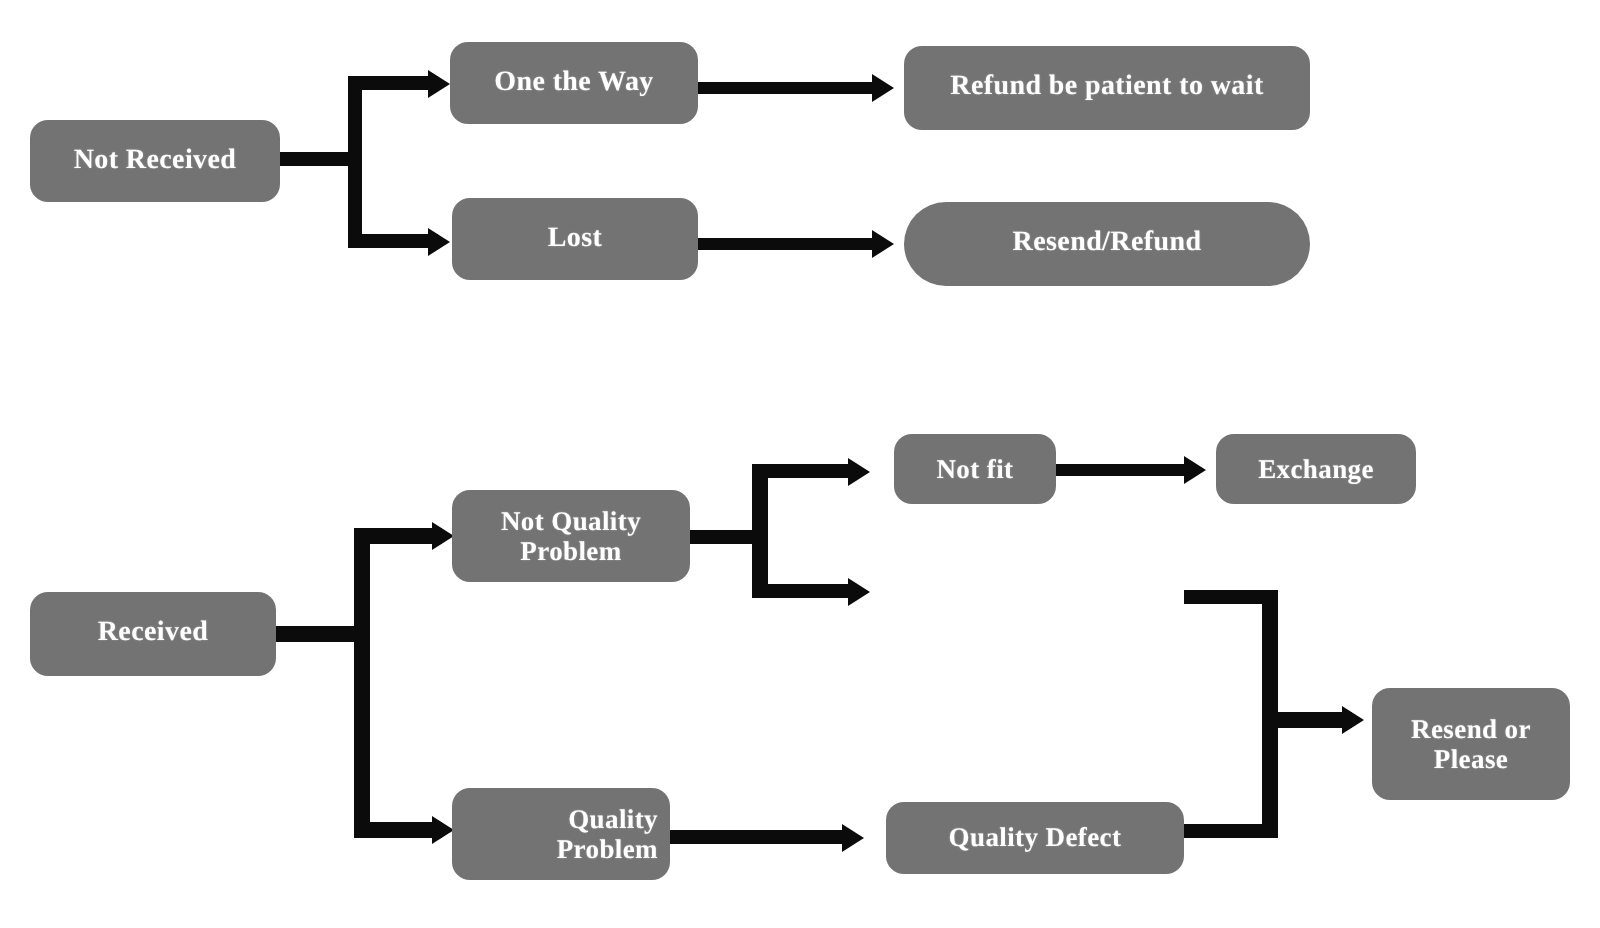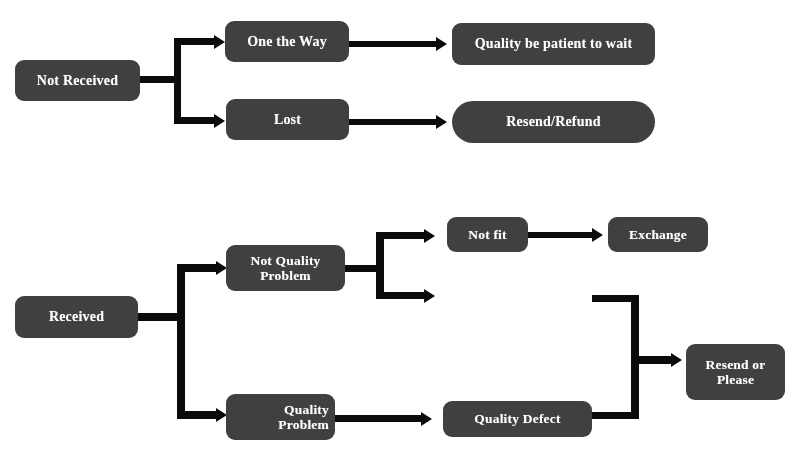--- a/index.html
+++ b/index.html
@@ -10,21 +10,21 @@
   #canvas {
     position: relative;
     width: 800px;
     height: 464px;
     background: #ffffff;
     overflow: hidden;
     font-family: "Liberation Serif", "DejaVu Serif", serif;
   }
   .node {
     position: absolute;
-    background: #404040;
+    background: #737373;
     color: #ffffff;
     border-radius: 9px;
     display: flex;
     align-items: center;
     justify-content: center;
     text-align: center;
     font-weight: bold;
     line-height: 1.12;
     letter-spacing: 0.2px;
     box-sizing: border-box;
@@ -99,21 +99,21 @@
 
   <div class="conn" style="left:631px; top:295px; width:8px; height:124px;"></div>
 
   <div class="conn" style="left:631px; top:356px; width:45px; height:8px;"></div>
   <div class="arrow-head" style="left:671px; top:353px;"></div>
 
   <div class="node" style="left:15px; top:60px; width:125px; height:41px; font-size:14px;">Not Received</div>
 
   <div class="node" style="left:225px; top:21px; width:124px; height:41px; font-size:14px;">One the Way</div>
 
-  <div class="node" style="left:452px; top:23px; width:203px; height:42px; font-size:14px;">Quality be patient to wait</div>
+  <div class="node" style="left:452px; top:23px; width:203px; height:42px; font-size:14px;">Refund be patient to wait</div>
 
   <div class="node" style="left:226px; top:99px; width:123px; height:41px; font-size:14px;">Lost</div>
 
   <div class="node" style="left:452px; top:101px; width:203px; height:42px; font-size:14px;border-radius:21px;">Resend/Refund</div>
 
   <div class="node" style="left:15px; top:296px; width:123px; height:42px; font-size:14px;">Received</div>
 
   <div class="node" style="left:226px; top:245px; width:119px; height:46px; font-size:13.5px; flex-direction:column;">
     <span>Not Quality</span>
     <span>Problem</span>

